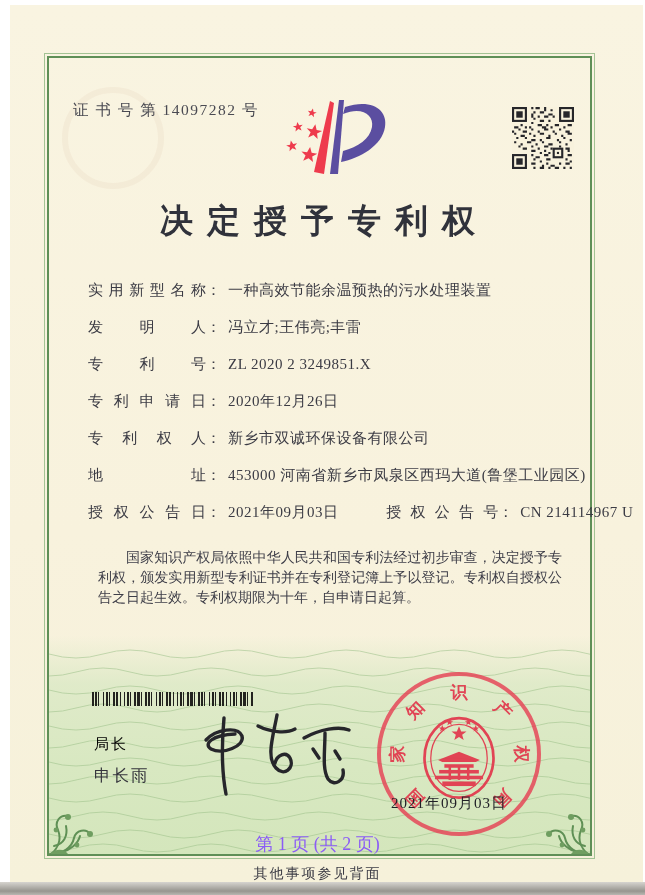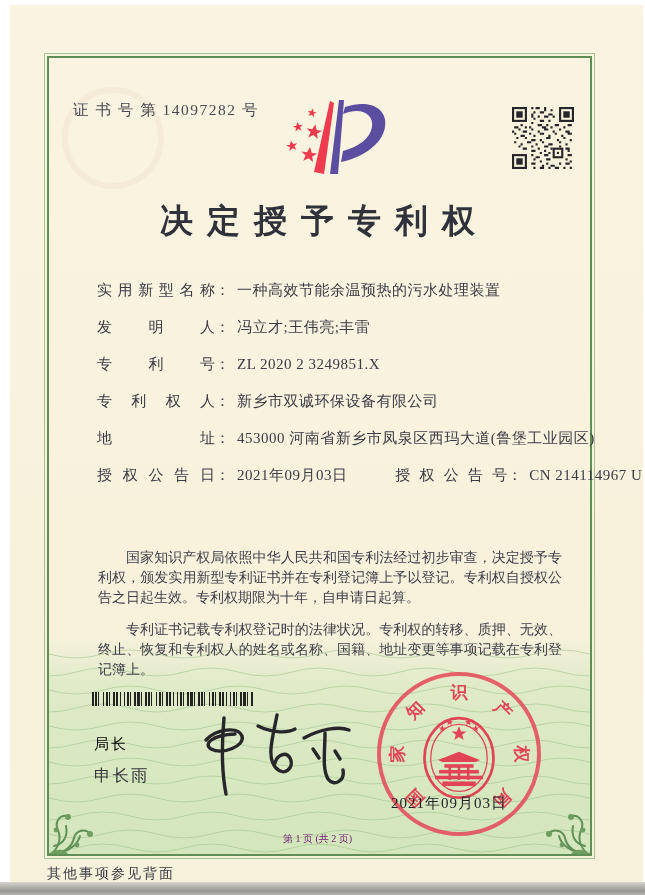--- a/index.html
+++ b/index.html
@@ -23,21 +23,21 @@
   .corner.br{right:-5px;bottom:-6px;transform:scaleX(-1);}
 
   .certno{position:absolute;left:73px;top:100px;font-size:15.5px;color:#4a4a52;letter-spacing:1.5px;}
 
   .logo{position:absolute;left:278px;top:96px;width:120px;height:92px;}
   .qr{position:absolute;left:512px;top:107px;width:62px;height:62px;}
 
   .title{position:absolute;left:47px;top:199px;width:541px;text-align:center;
         font-size:33px;font-weight:700;color:#30323b;letter-spacing:14px;text-indent:14px;}
 
-  .fields{position:absolute;left:97px;top:279px;display:flex;flex-direction:column;gap:15px;
+  .fields{position:absolute;left:88px;top:279px;display:flex;flex-direction:column;gap:15px;
         font-size:15px;color:#3b3b44;}
   .f-row{height:22px;line-height:22px;white-space:nowrap;}
   .f-label{display:inline-block;width:118px;text-align:justify;text-align-last:justify;vertical-align:top;}
   .f-colon{margin-right:7px;}
   .f-value{letter-spacing:.5px;}
   .grant-pair2{margin-left:44px;}
   .grant-pair2 .f-label{width:112px;}
 
   .body-text{position:absolute;left:86px;top:536px;width:488px;font-size:14px;line-height:20px;
         color:#3e3e48;text-align:justify;}
@@ -56,22 +56,22 @@
         border:4px solid rgba(230,62,82,0.85);opacity:.94;}
   .seal-ch{position:absolute;left:50%;top:50%;font-size:17px;font-weight:700;color:#e23a4e;
         transform:translate(-50%,-50%) rotate(var(--a)) translateY(-62px);}
   .seal-ch:nth-child(1){--a:-135deg;} .seal-ch:nth-child(2){--a:-90deg;}
   .seal-ch:nth-child(3){--a:-45deg;}  .seal-ch:nth-child(4){--a:0deg;}
   .seal-ch:nth-child(5){--a:45deg;}   .seal-ch:nth-child(6){--a:90deg;}
   .seal-ch:nth-child(7){--a:135deg;}
   .emblem{position:absolute;left:50%;top:50%;transform:translate(-50%,-48%);}
   .seal-date{position:absolute;left:391px;top:794px;font-size:15px;color:#1f1f26;letter-spacing:1px;z-index:5;}
 
-  .page-number{position:absolute;left:47px;top:832px;width:541px;text-align:center;font-size:10px;color:#701a75;}
-  .footer-note{position:absolute;left:47px;top:865px;width:541px;text-align:left;font-size:14px;color:#3b3b44;letter-spacing:2px;}
+  .page-number{position:absolute;left:47px;top:832px;width:541px;text-align:center;font-size:18px;color:#8b5cf6;}
+  .footer-note{position:absolute;left:47px;top:865px;width:541px;text-align:center;font-size:14px;color:#3b3b44;letter-spacing:2px;}
 </style>
 </head>
 <body>
 
 <div class="screen">
   <div class="page">
     <div class="watermark-ring"></div>
   </div>
 
   <div class="frame">
@@ -166,34 +166,36 @@
     <div class="f-row">
       <span class="f-label">实用新型名称</span><span class="f-colon">：</span><span class="f-value">一种高效节能余温预热的污水处理装置</span>
     </div>
     <div class="f-row">
       <span class="f-label">发明人</span><span class="f-colon">：</span><span class="f-value">冯立才;王伟亮;丰雷</span>
     </div>
     <div class="f-row">
       <span class="f-label">专利号</span><span class="f-colon">：</span><span class="f-value">ZL 2020 2 3249851.X</span>
     </div>
     <div class="f-row">
+      <span class="f-label">专利申请日</span><span class="f-colon">：</span><span class="f-value">2020年12月26日</span>
+    </div>
+    <div class="f-row">
       <span class="f-label">专利权人</span><span class="f-colon">：</span><span class="f-value">新乡市双诚环保设备有限公司</span>
     </div>
     <div class="f-row">
       <span class="f-label">地址</span><span class="f-colon">：</span><span class="f-value">453000 河南省新乡市凤泉区西玛大道(鲁堡工业园区)</span>
     </div>
     <div class="f-row">
       <span><span class="f-label">授权公告日</span><span class="f-colon">：</span><span class="f-value">2021年09月03日</span></span>
       <span class="grant-pair2"><span class="f-label">授权公告号</span><span class="f-colon">：</span><span class="f-value">CN 214114967 U</span></span>
     </div>
   </div>
 
   <div class="body-text">
     <p>国家知识产权局依照中华人民共和国专利法经过初步审查，决定授予专利权，颁发实用新型专利证书并在专利登记簿上予以登记。专利权自授权公告之日起生效。专利权期限为十年，自申请日起算。</p>
-    <p>专利证书记载专利权登记时的法律状况。专利权的转移、质押、无效、终止、恢复和专利权人的姓名或名称、国籍、地址变更等事项记载在专利登记簿上。</p>
   </div>
 
   <div class="barcode"></div>
 
   <div class="signer-title">局长</div>
   <div class="signer-name">申长雨</div>
 
   <svg class="signature" viewBox="0 0 165 92">
     <g fill="none" stroke="#26262b" stroke-width="3.4" stroke-linecap="round" stroke-linejoin="round">
       <path d="M32 8 C30 30 29 58 34 84"></path>

